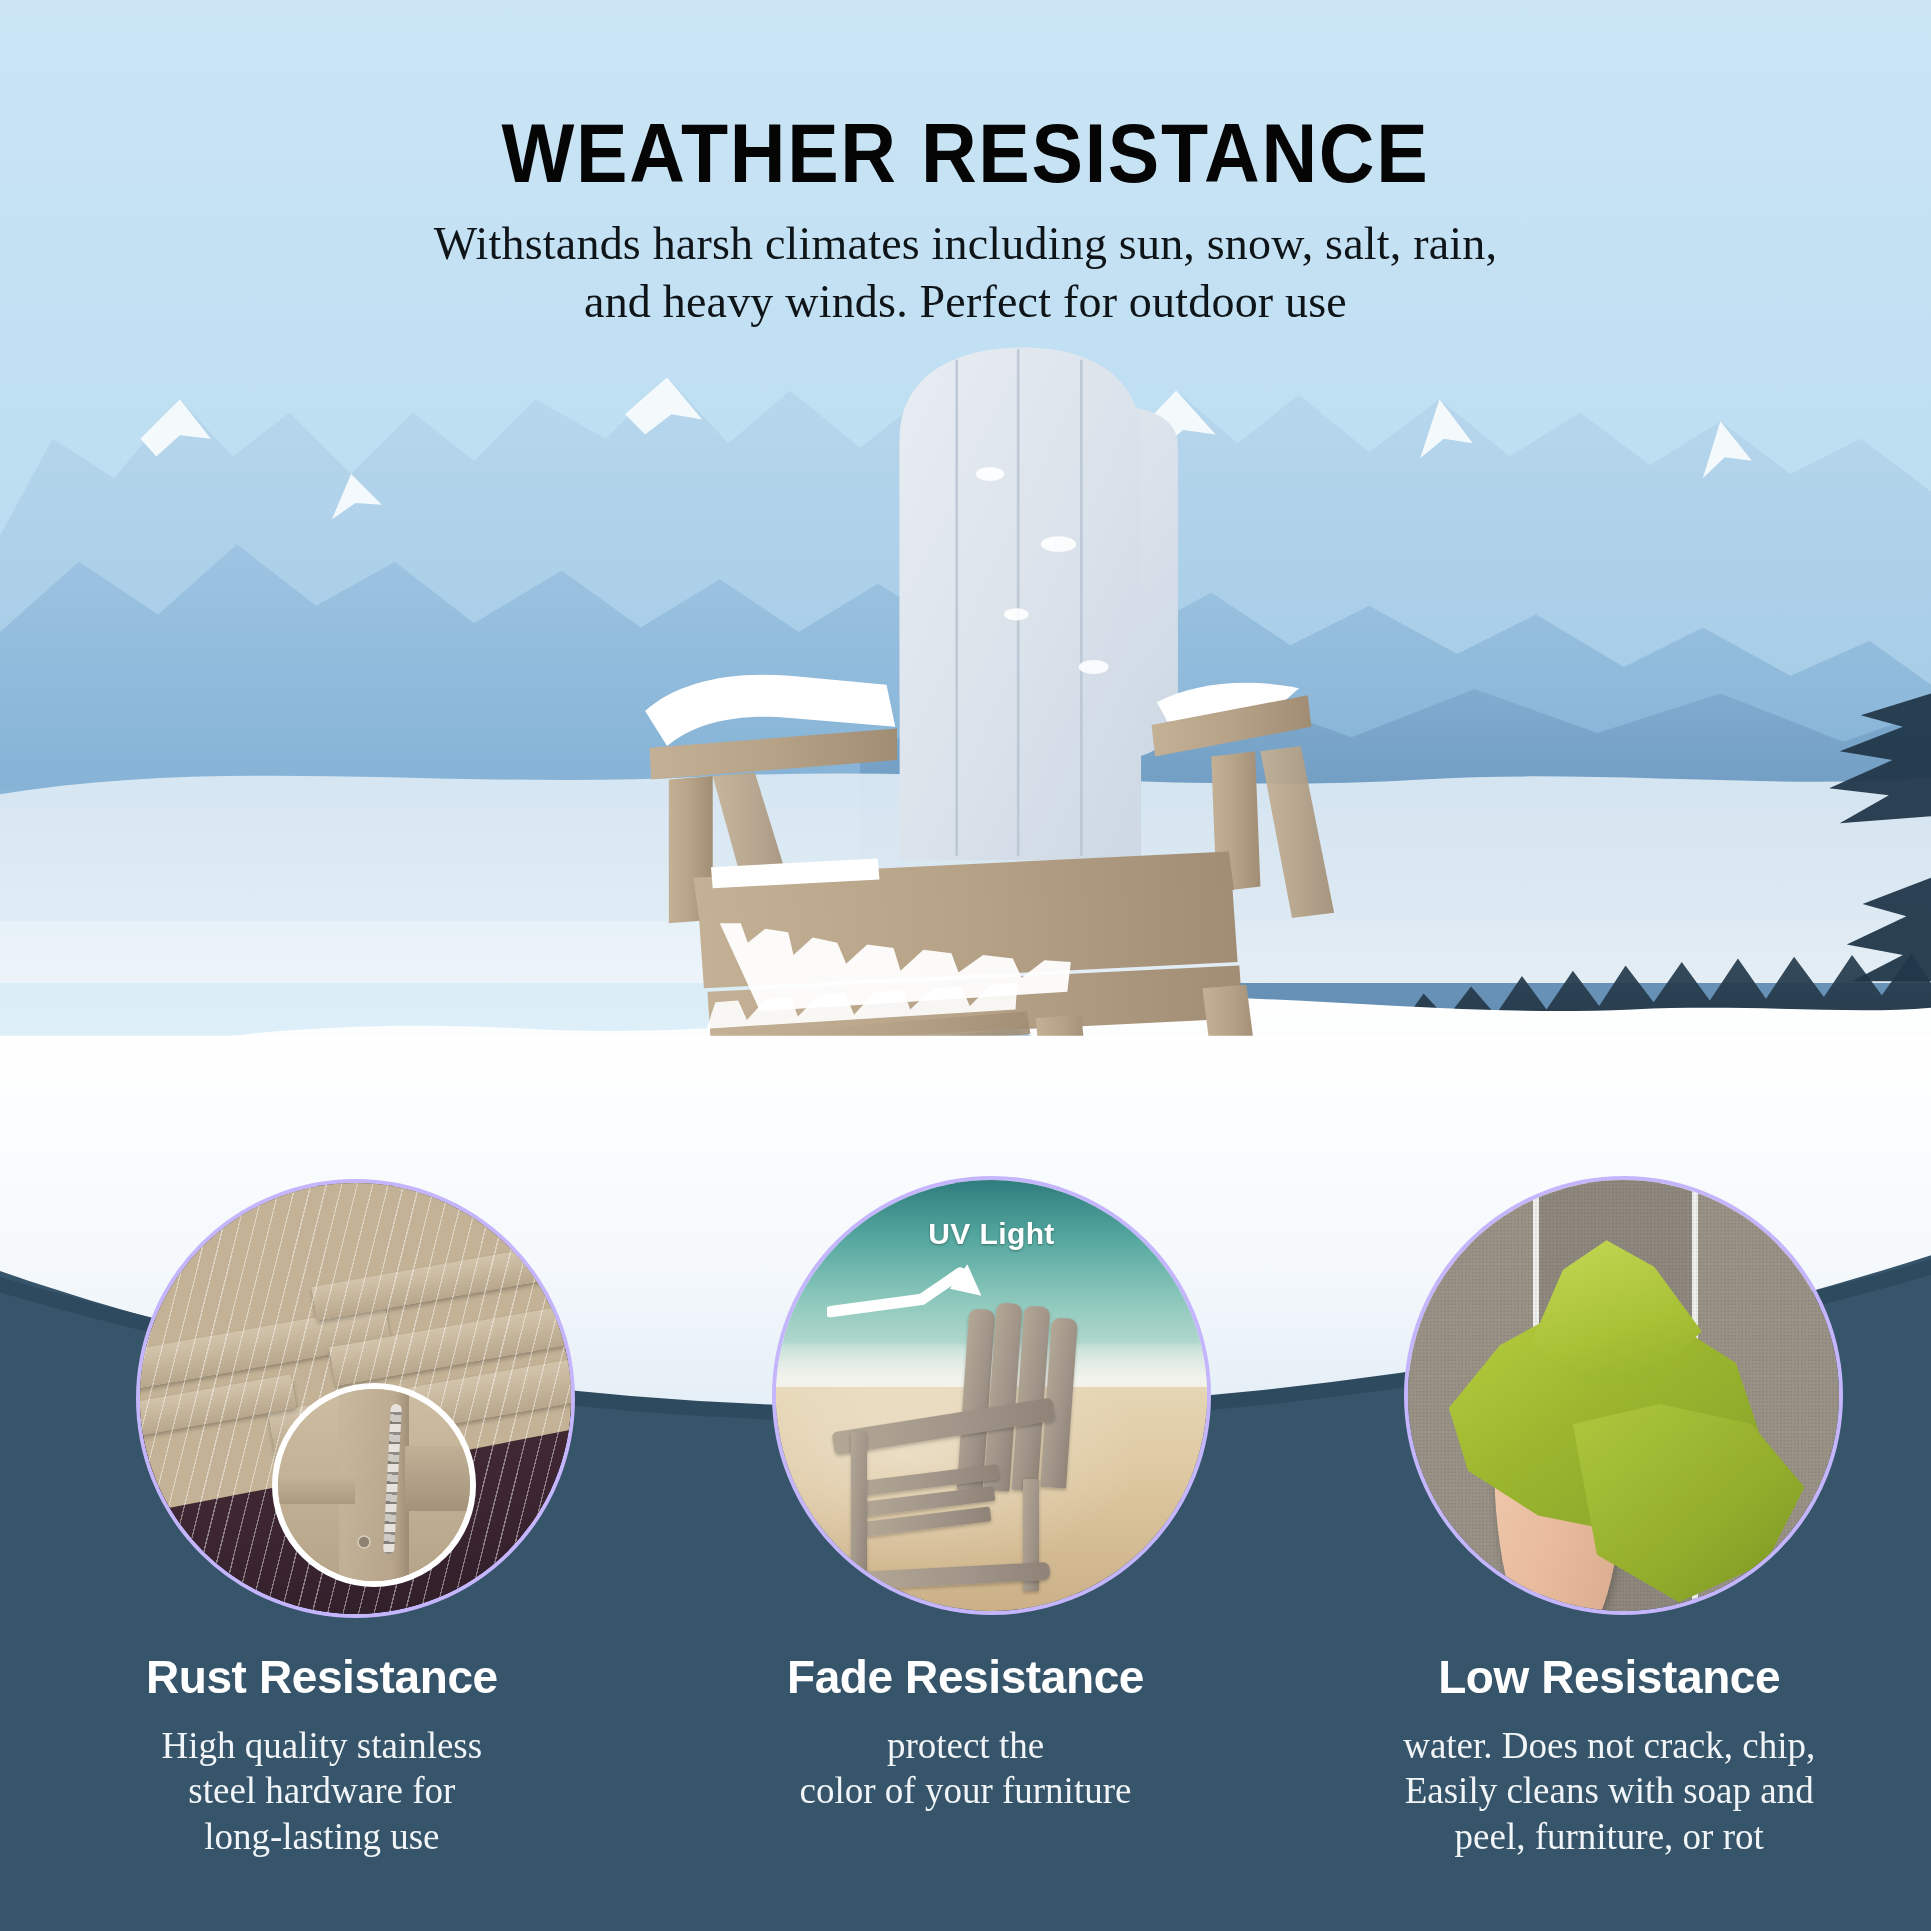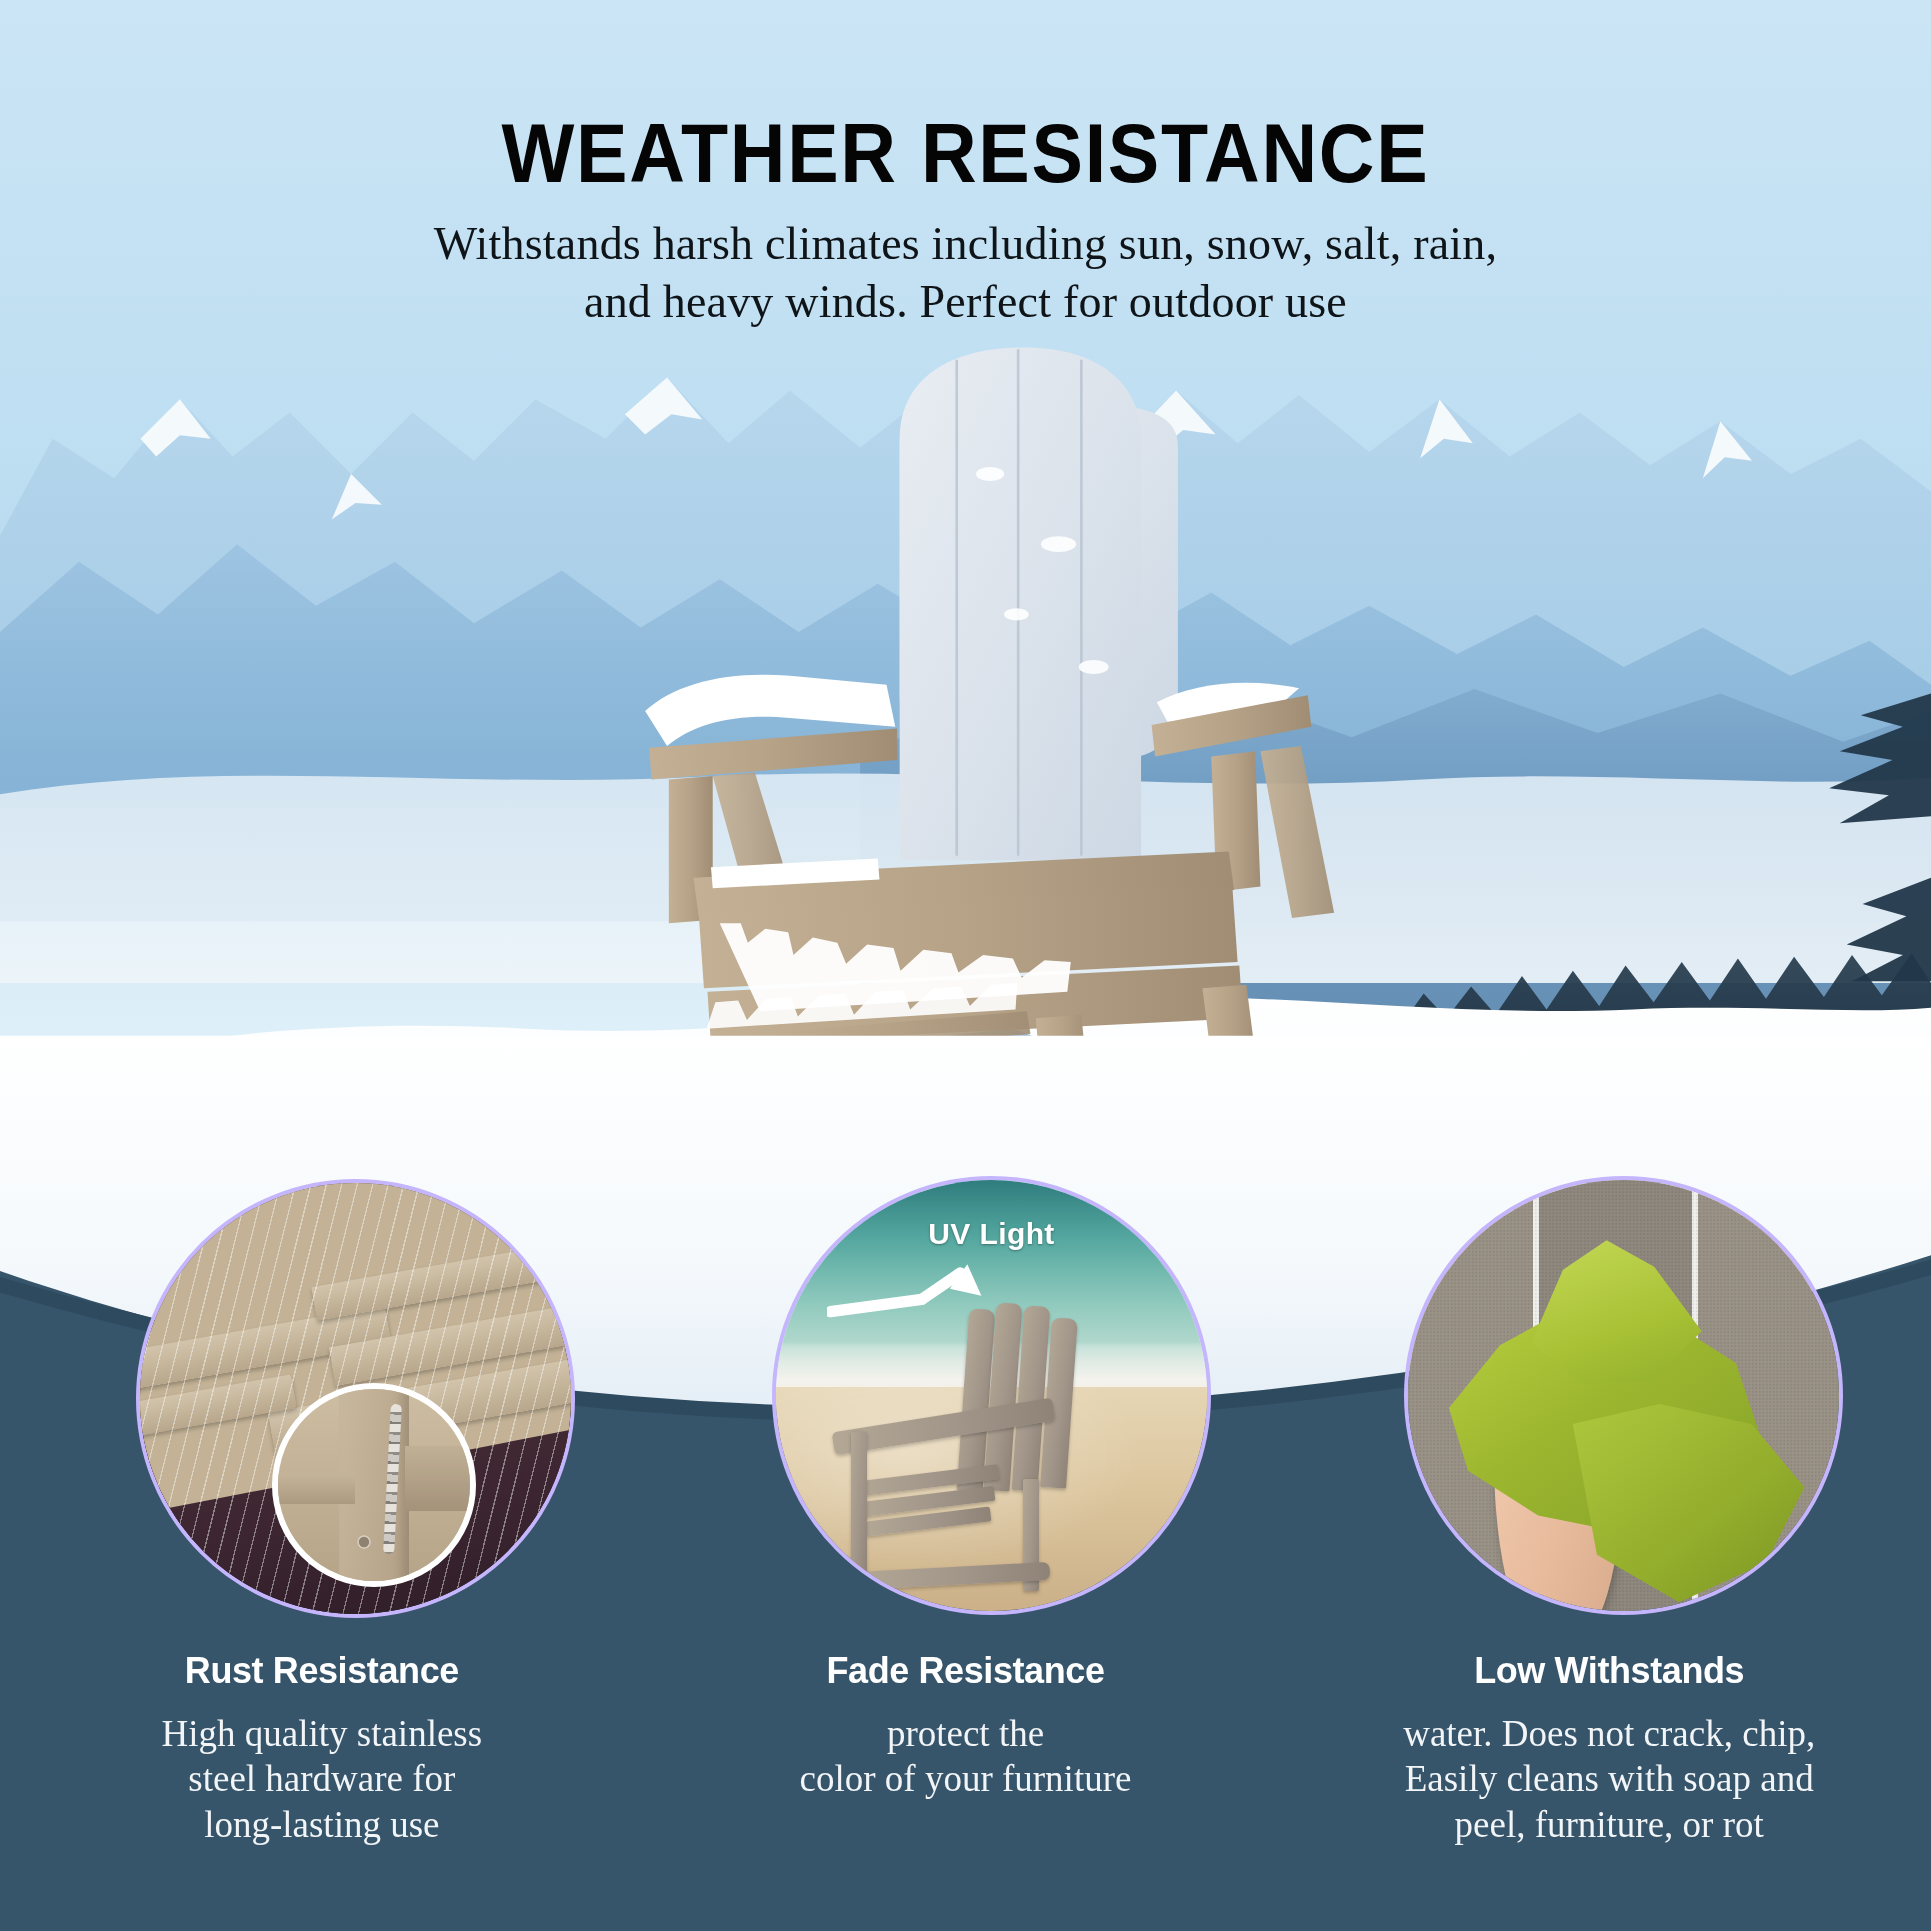--- a/index.html
+++ b/index.html
@@ -248,21 +248,21 @@
   .feature-col {
     flex: 1 1 0;
     text-align: center;
     padding: 0 35px;
     box-sizing: border-box;
   }
   .feature-title {
     margin: 0;
     font-family: "Liberation Sans", sans-serif;
     font-weight: bold;
-    font-size: 36px;
+    font-size: 46px;
     color: #ffffff;
     letter-spacing: -0.4px;
   }
   .feature-desc {
     margin: 19.3px auto 0 auto;
     max-width: 421px;
     font-family: "Liberation Serif", serif;
     font-size: 37px;
     line-height: 1.22;
     color: #f2f5f7;
@@ -489,21 +489,21 @@
 
     <div class="feature-col">
       <h2 class="feature-title">Fade Resistance</h2>
       <div class="feature-desc">
         <div>protect the</div>
         <div>color of your furniture</div>
       </div>
     </div>
 
     <div class="feature-col">
-      <h2 class="feature-title">Low Withstands</h2>
+      <h2 class="feature-title">Low Resistance</h2>
       <div class="feature-desc">
         <div>water. Does not crack, chip,</div>
         <div>Easily cleans with soap and</div>
         <div>peel, furniture, or rot</div>
       </div>
     </div>
   </div>
 
   <svg class="scene-svg" viewBox="0 0 2200 2200" preserveAspectRatio="none" style="z-index:15;">
     <defs>

